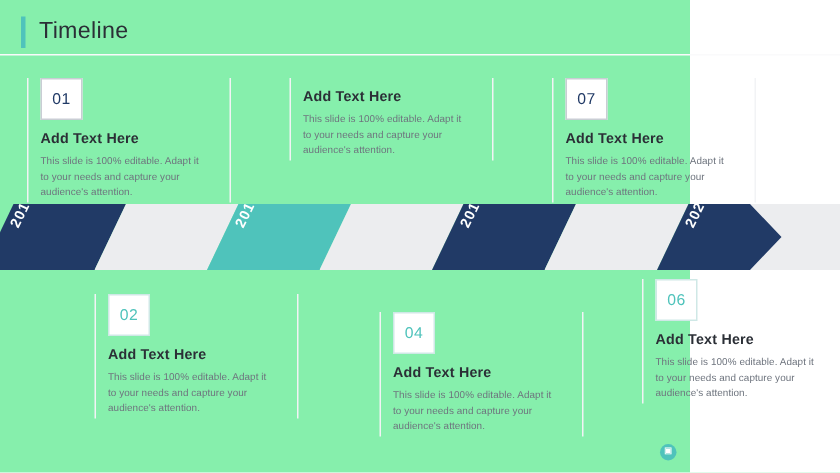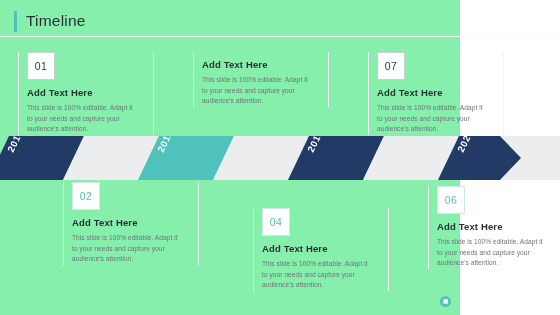--- a/index.html
+++ b/index.html
@@ -97,21 +97,21 @@
     color: #6E747E;
     letter-spacing: 0.05px;
     width: 112px;
   }
 
   
   .card-01 { left: 27px;  top: 52px; }
   .card-03 { left: 202px; top: 52px; }
   .card-05 { left: 377px; top: 52px; }
   
-  .card-02 { left: 72px;  top: 182px; }
+  .card-02 { left: 72px;  top: 196px; }
   .card-04 { left: 262px; top: 208px; }
   .card-06 { left: 437px; top: 186px; }
 
   
   .band {
     position: absolute;
     left: 0;
     top: 136px;
     width: 560px;
     height: 44px;

